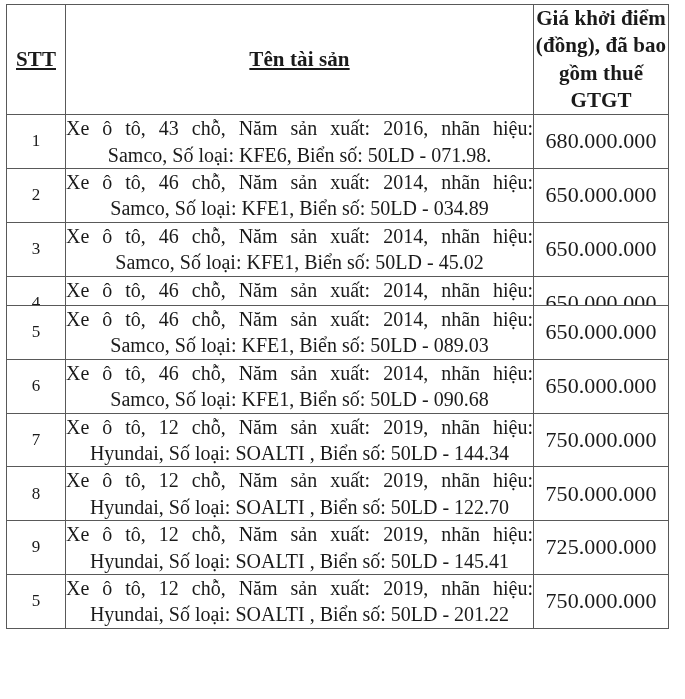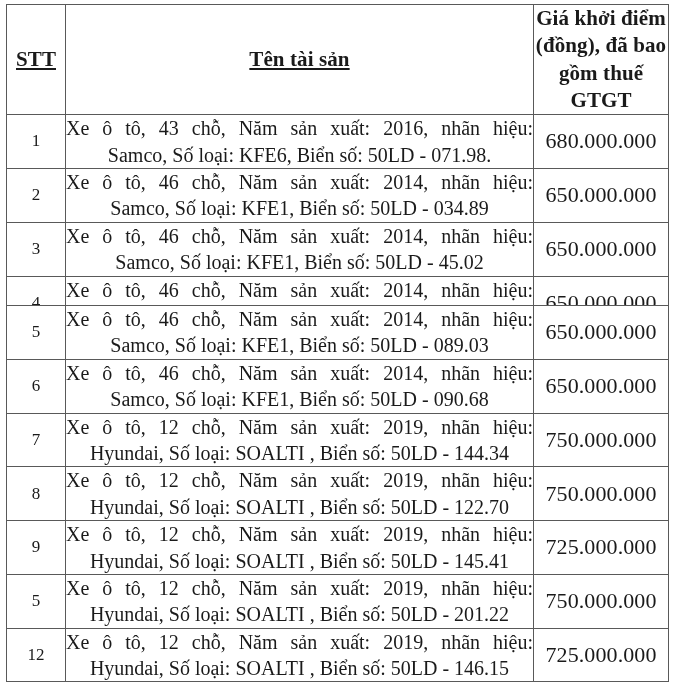--- a/index.html
+++ b/index.html
@@ -224,26 +224,18 @@
         <tr class="row-block">
           <td class="cell-stt">5</td>
           <td class="cell-name">
             <span class="ln1">Xe ô tô, 12 chỗ, Năm sản xuất: 2019, nhãn hiệu:</span>
             <span class="ln2">Hyundai, Số loại: SOALTI , Biển số: 50LD - 201.22</span>
           </td>
           <td class="cell-price">750.000.000</td>
         </tr>
 
 
-        <tr class="row-block">
-          <td class="cell-stt">12</td>
-          <td class="cell-name">
-            <span class="ln1">Xe ô tô, 12 chỗ, Năm sản xuất: 2019, nhãn hiệu:</span>
-            <span class="ln2">Hyundai, Số loại: SOALTI , Biển số: 50LD - 146.15</span>
-          </td>
-          <td class="cell-price">725.000.000</td>
-        </tr>
 
       </tbody>
     </table>
   </div>
 
 </div>
 
 </body></html>

